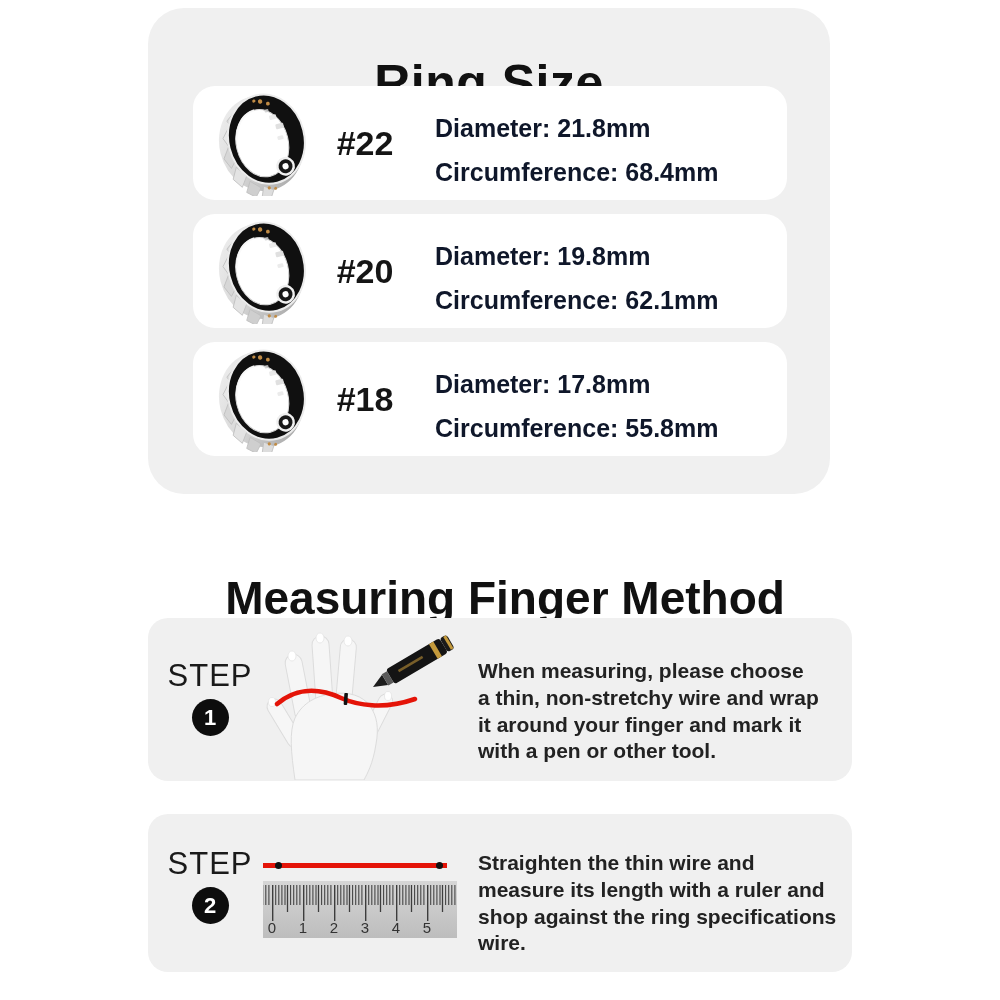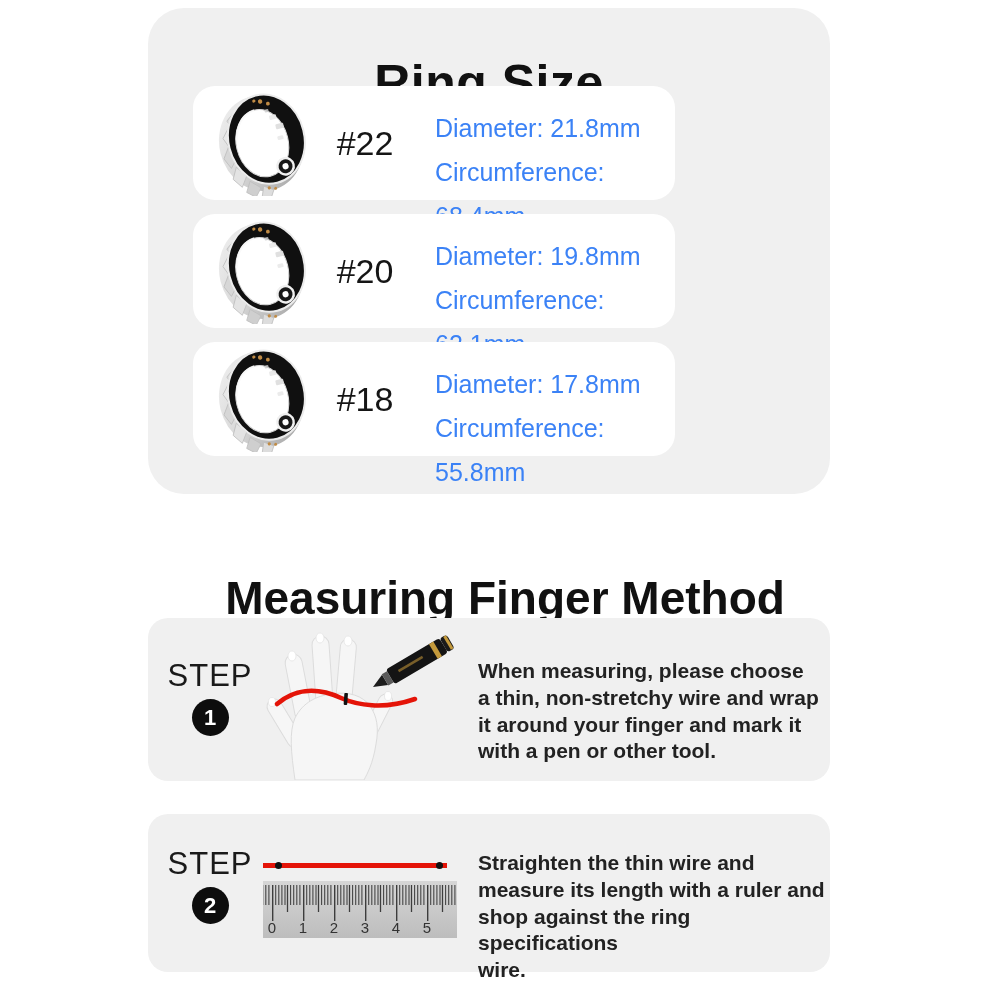--- a/index.html
+++ b/index.html
@@ -4,33 +4,33 @@
 <style>
   html,body{margin:0;padding:0;background:#fff;}
   .page{position:relative;width:1000px;height:1000px;background:#ffffff;overflow:hidden;
         font-family:"Liberation Sans","DejaVu Sans",sans-serif;color:#141414;}
 
   
   .ring-panel{position:absolute;left:148px;top:8px;width:682px;height:486px;
               background:#f0f0f0;border-radius:36px;}
   .ring-title{position:absolute;left:0;top:12px;width:682px;text-align:center;
               font-size:50px;font-weight:bold;color:#111;letter-spacing:0.5px;}
-  .ring-card{position:absolute;left:45px;width:482px;height:114px;background:#ffffff;
-             border-radius:22px;}
+  .ring-card{position:absolute;left:45px;width:594px;height:114px;background:#ffffff;
+             border-radius:22px;font-weight:bold;}
   .ring-card.c0{top:78px}.ring-card.c1{top:206px}.ring-card.c2{top:334px}
   .ring-img{position:absolute;left:20px;top:3px;width:106px;height:107px;}
   .size-label{position:absolute;left:126px;top:0;width:92px;height:114px;
               display:flex;align-items:center;justify-content:center;
               font-size:34px;color:#151515;}
-  .specs{position:absolute;left:242px;top:20px;line-height:44px;font-size:25px;color:#3b82f6;}
+  .specs{position:absolute;left:242px;top:20px;line-height:44px;font-size:25px;color:#0f172a;}
 
   
   .measuring-title{position:absolute;left:164px;top:533px;width:682px;text-align:center;
                    font-size:46px;font-weight:bold;color:#111;}
-  .step-card{position:absolute;left:148px;width:682px;background:#f0f0f0;border-radius:20px;}
+  .step-card{position:absolute;left:148px;width:682px;background:#f0f0f0;border-radius:20px;padding-left:22px;}
   .step-card.s1{top:618px;height:163px;}
   .step-card.s2{top:814px;height:158px;}
   .step-badge{position:absolute;left:12px;width:100px;text-align:center;}
   .s1 .step-badge{top:42px}.s2 .step-badge{top:34px}
   .step-word{font-size:31px;line-height:31px;color:#1a1a1a;letter-spacing:1px;}
   .step-circle{width:37px;height:37px;border-radius:50%;background:#0d0d0d;color:#fff;
                margin:8px auto 0 auto;display:flex;align-items:center;justify-content:center;
                font-size:22px;font-weight:bold;}
   .step-text{position:absolute;left:330px;font-size:21px;line-height:26.8px;color:#222;font-weight:bold;}
   .s1 .step-text{top:40px}.s2 .step-text{top:36px}

